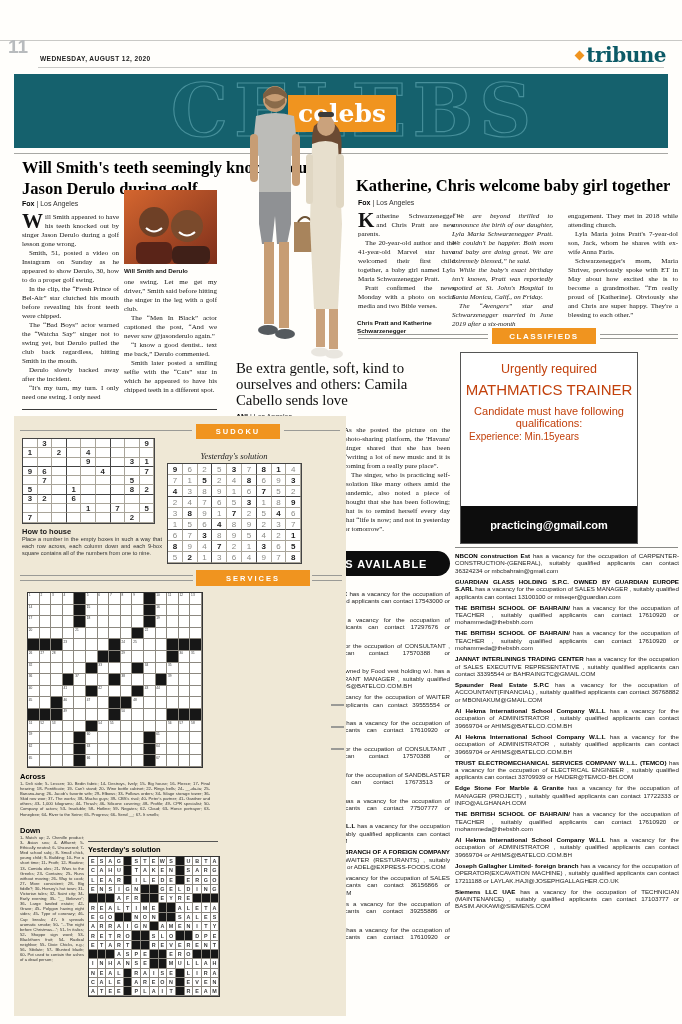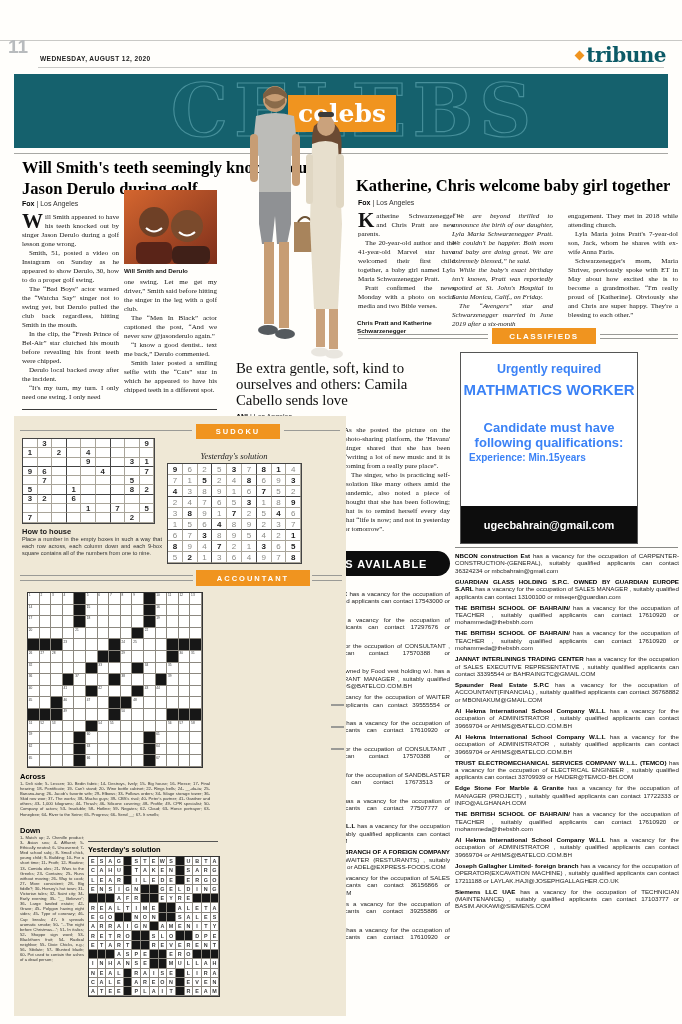--- a/index.html
+++ b/index.html
@@ -26,21 +26,21 @@
   .coltxt .para.ind{text-indent:7px;}
   .dropcap{float:left;font-size:21px;line-height:17px;font-weight:bold;padding-right:2px;font-family:"Liberation Serif",serif;}
   .caption{font-family:"Liberation Sans",sans-serif;font-size:6.2px;font-weight:bold;color:#111;line-height:7.5px;}
   
   .orangetag{background:#f0941f;color:#fff;font-family:"Liberation Sans",sans-serif;font-weight:bold;
              display:flex;align-items:center;justify-content:center;}
   .dbl{background:#9a9a96;height:1px;}
   
   .ad{border:1px solid #555;background:#fff;font-family:"Liberation Sans",sans-serif;}
   .adbar{background:#0d0d0d;color:#fff;display:flex;align-items:center;justify-content:center;text-align:center;}
-  .adbody{text-align:center;font-weight:bold;color:#3b82f6;}
+  .adbody{text-align:center;font-weight:normal;color:#c2410c;}
   
   .vacbox{background:#0d0d0d;color:#fff;border-radius:13px;display:flex;align-items:center;justify-content:center;
           font-family:"Liberation Sans",sans-serif;font-weight:bold;font-size:11px;letter-spacing:1px;}
   .vaccol{font-family:"Liberation Sans",sans-serif;font-size:6.2px;line-height:7.4px;text-align:justify;color:#222;}
   .vaccol p{margin:0 0 3.6px 0;}
   .vaccol b{color:#000;}
   
   .cream{background:#efe8d6;}
   .su-grid{display:grid;border:1.6px solid #444;background:#fff;}
   .su-c{border-right:.6px solid #a9a59a;border-bottom:.6px solid #a9a59a;box-sizing:border-box;
@@ -114,23 +114,23 @@
     </svg>
   </div>
 
   <div class="abs headline" style="left:22px;top:158px;width:330px;font-size:16.5px;line-height:20.5px;">Will Smith's teeth seemingly knocked out by Jason Derulo during golf</div>
   <div class="abs byline sans" style="left:22px;top:200px;"><b>Fox</b><span> | Los Angeles</span></div>
   <div class="abs coltxt" style="left:22px;top:213px;width:97px;height:196px;overflow:hidden;">
     <span class="dropcap">W</span>
     <div id="will-c1">
         <p class="para">ill Smith appeared to have his teeth knocked out by singer Jason Derulo during a golf lesson gone wrong.</p>
         <p class="para ind">Smith, 51, posted a video on Instagram on Sunday as he appeared to show Derulo, 30, how to do a proper golf swing.</p>
+        <p class="para ind">In the clip, the “Fresh Prince of Bel-Air” star clutched his mouth before revealing his front teeth were chipped.</p>
         <p class="para ind">The “Bad Boys” actor warned the “Watcha Say” singer not to swing yet, but Derulo pulled the club back regardless, hitting Smith in the mouth.</p>
-        <p class="para ind">In the clip, the “Fresh Prince of Bel-Air” star clutched his mouth before revealing his front teeth were chipped.</p>
-        <p class="para ind">Derulo local backed away after the incident.</p>
+        <p class="para ind">Derulo slowly backed away after the incident.</p>
         <p class="para ind">“It's my turn, my turn. I only need one swing. I only need</p>
       </div>
   </div>
   <div class="abs" style="left:124px;top:190px;width:93px;height:74px;">
     <svg viewBox="0 0 93 74" width="93" height="74">
       <defs>
           <linearGradient id="warm" x1="0" y1="0" x2="1" y2="1">
         <stop offset="0" stop-color="#d4662f"></stop>
             <stop offset="1" stop-color="#7e2f1b"></stop>
           </linearGradient>
@@ -182,25 +182,25 @@
   <div class="abs caption" style="left:357px;top:319px;width:92px;">Chris Pratt and Katherine Schwarzenegger</div>
 
   <div class="abs dbl" style="left:358px;top:334px;width:130px;"></div>
   <div class="abs dbl" style="left:358px;top:338px;width:130px;"></div>
   <div class="abs dbl" style="left:600px;top:334px;width:78px;"></div>
   <div class="abs dbl" style="left:600px;top:338px;width:78px;"></div>
   <div class="abs orangetag" style="left:492px;top:328px;width:104px;height:16px;font-size:8px;letter-spacing:1.5px;">CLASSIFIEDS</div>
 
   <div class="abs ad" style="left:460px;top:352px;width:176px;height:190px;">
     <div class="adbody" style="font-size:12.5px;margin-top:9px;">Urgently required</div>
-    <div class="adbody" style="font-size:15px;margin-top:5px;">MATHMATICS WORKER</div>
-    <div class="adbody" style="font-size:13px;margin-top:22px;">Candidate must have following qualifications:</div>
+    <div class="adbody" style="font-size:15px;margin-top:5px;">MATHMATICS TRAINER</div>
+    <div class="adbody" style="font-size:11px;margin-top:7px;">Candidate must have following qualifications:</div>
     <div class="adbody" style="font-size:10px;margin:2px 8px 0 8px;text-align:left;">Experience: Min.15years</div>
     <div class="adbar" style="position:absolute;left:0;bottom:0;width:100%;height:37px;flex-direction:column;">
-      <div style="font-size:11px;font-weight:bold;">ugecbahrain@gmail.com</div>
+      <div style="font-size:11px;font-weight:bold;">practicing@gmail.com</div>
     </div>
   </div>
   <div class="abs hairline" style="left:455px;top:547px;width:223px;background:#8a8a86;"></div>
 
   <div class="abs headline" style="left:236px;top:360px;width:216px;font-size:14.8px;line-height:16.2px;font-weight:normal;color:#0d0d0d;">Be extra gentle, soft, kind to ourselves and others: Camila Cabello sends love</div>
   <div class="abs byline sans" style="left:236px;top:413px;"><b>ANI</b><span> | Los Angeles</span></div>
   <div class="abs coltxt" style="left:236px;top:426px;width:100px;height:116px;overflow:hidden;">
     <span class="dropcap">S</span>
     <div id="cam-c1">
         <p class="para">inger Camila Cabello on Monday (local time) proved that she is there for her fans, as the musician sent love and shared a little update about her music with her legion of followers on social media.</p>
@@ -427,21 +427,21 @@
       <div class="su-c dim" style="font-size: 8px;">7</div>
       <div class="su-c dim bold" style="font-size: 8px;">8</div>
     </div>
   <div class="abs howto-t" style="left:22px;top:527px;">How to house</div>
   <div class="abs howto" style="left:22px;top:536px;width:140px;">Place a number in the empty boxes in such a way that each row across, each column down and each 9-box square contains all of the numbers from one to nine.</div>
 
   <div class="abs dbl" style="left:20px;top:575px;width:173px;"></div>
   <div class="abs dbl" style="left:20px;top:580px;width:173px;"></div>
   <div class="abs dbl" style="left:312px;top:575px;width:30px;"></div>
   <div class="abs dbl" style="left:312px;top:580px;width:30px;"></div>
-  <div class="abs orangetag" style="left:196px;top:570px;width:114px;height:16px;font-size:7.5px;letter-spacing:2px;">ACCOUNTANT</div>
+  <div class="abs orangetag" style="left:196px;top:570px;width:114px;height:16px;font-size:7.5px;letter-spacing:2px;">SERVICES</div>
 
   <div id="cw-grid" class="abs cw-grid" style="left:27px;top:592px;grid-template-columns:repeat(15,11.6px);grid-template-rows:repeat(15,11.6px);">
       <div class="cw-c">
         <span class="cw-n">1</span>
       </div>
       <div class="cw-c">
         <span class="cw-n">2</span>
       </div>
       <div class="cw-c">
         <span class="cw-n">3</span>

